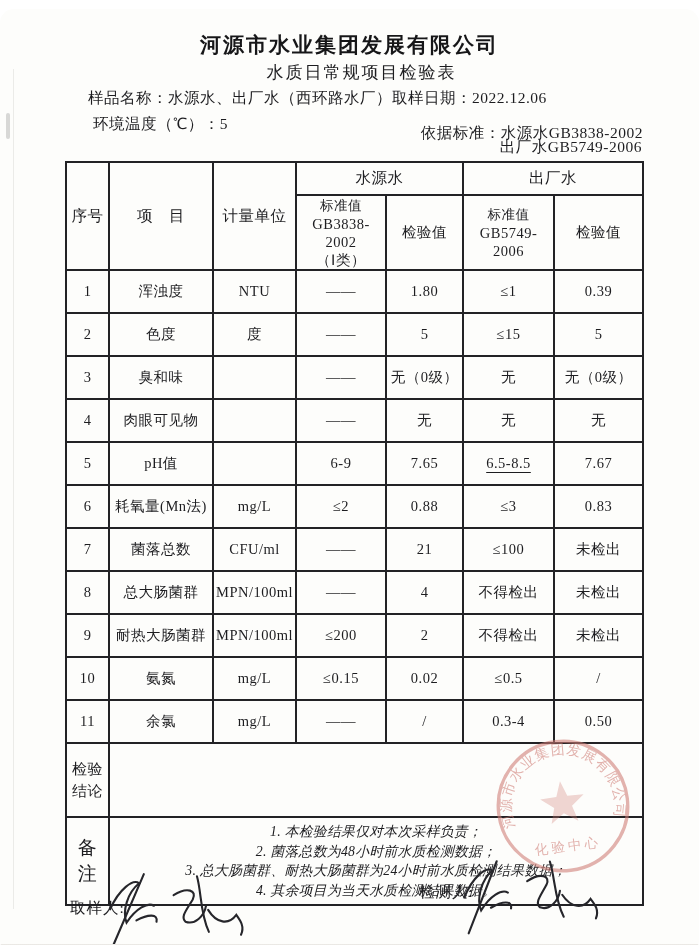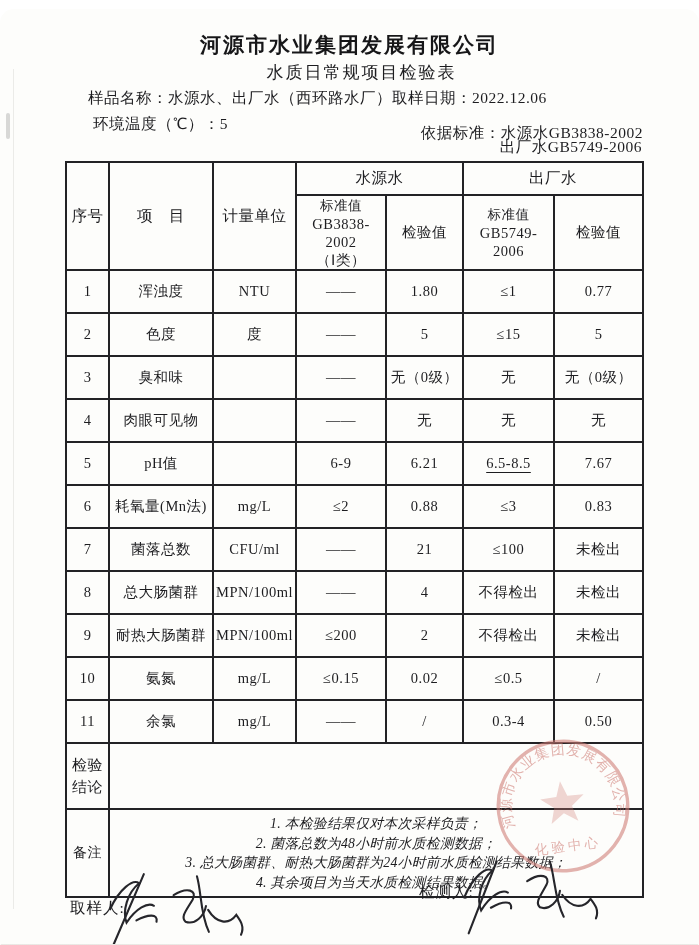--- a/index.html
+++ b/index.html
@@ -37,24 +37,24 @@
     overflow:hidden;
   }
   tr.h1 { height:33px; }  tr.h1 th { font-size:15.5px; }
   tr.h2 { height:55px; }
   th.small-std { font-size:12.5px; line-height:1.25; }
   th.small-std .l1 { font-size:13.5px; }
   tbody tr.data-row { height:43px; }
   td.c-item { text-align:left; padding-left:7px; font-size:14.5px; }
   td.c-no { font-size:14px; }
   .underline { text-decoration:underline; text-underline-offset:4px; }
-  tr.concl-row { height:66px; }
+  tr.concl-row { height:74px; }
   tr.concl-row td.label { font-size:15px; line-height:1.5; }
   tr.remark-row { height:88px; }
-  tr.remark-row td.label { font-size:14px; }
+  tr.remark-row td.label { font-size:19px; }
   td.remarks-cell { text-align:left; padding:4px 8px; }
   .remark-line { font-size:13.8px; line-height:1.42; white-space:nowrap; letter-spacing:.3px;font-style:italic; }
 
   .stamp { position:absolute; left:492px; top:726px; width:142px; height:142px;
     transform:rotate(-7deg); opacity:.58; pointer-events:none; }
 
   .sig-label { position:absolute; font-size:15.5px; letter-spacing:1px; }
   .sig-label-sampler { left:70px; top:889px; }
   .sig-label-tester { left:419px; top:873px; }
   .sig { position:absolute; pointer-events:none; }
@@ -118,21 +118,21 @@
       </tr>
     </thead>
     <tbody id="rows-body">
         <tr class="data-row">
           <td class="c-no">1</td>
           <td class="c-item">浑浊度</td>
           <td>NTU</td>
           <td>——</td>
           <td>1.80</td>
           <td>≤1</td>
-          <td>0.77</td>
+          <td>0.39</td>
         </tr>
         <tr class="data-row">
           <td class="c-no">2</td>
           <td class="c-item">色度</td>
           <td>度</td>
           <td>——</td>
           <td>5</td>
           <td>≤15</td>
           <td>5</td>
         </tr>
@@ -152,21 +152,21 @@
           <td>——</td>
           <td>无</td>
           <td>无</td>
           <td>无</td>
         </tr>
         <tr class="data-row">
           <td class="c-no">5</td>
           <td class="c-item">pH值</td>
           <td></td>
           <td>6-9</td>
-          <td>6.21</td>
+          <td>7.65</td>
           <td class="underline">6.5-8.5</td>
           <td>7.67</td>
         </tr>
         <tr class="data-row">
           <td class="c-no">6</td>
           <td class="c-item">耗氧量(Mn法)</td>
           <td>mg/L</td>
           <td>≤2</td>
           <td>0.88</td>
           <td>≤3</td>

